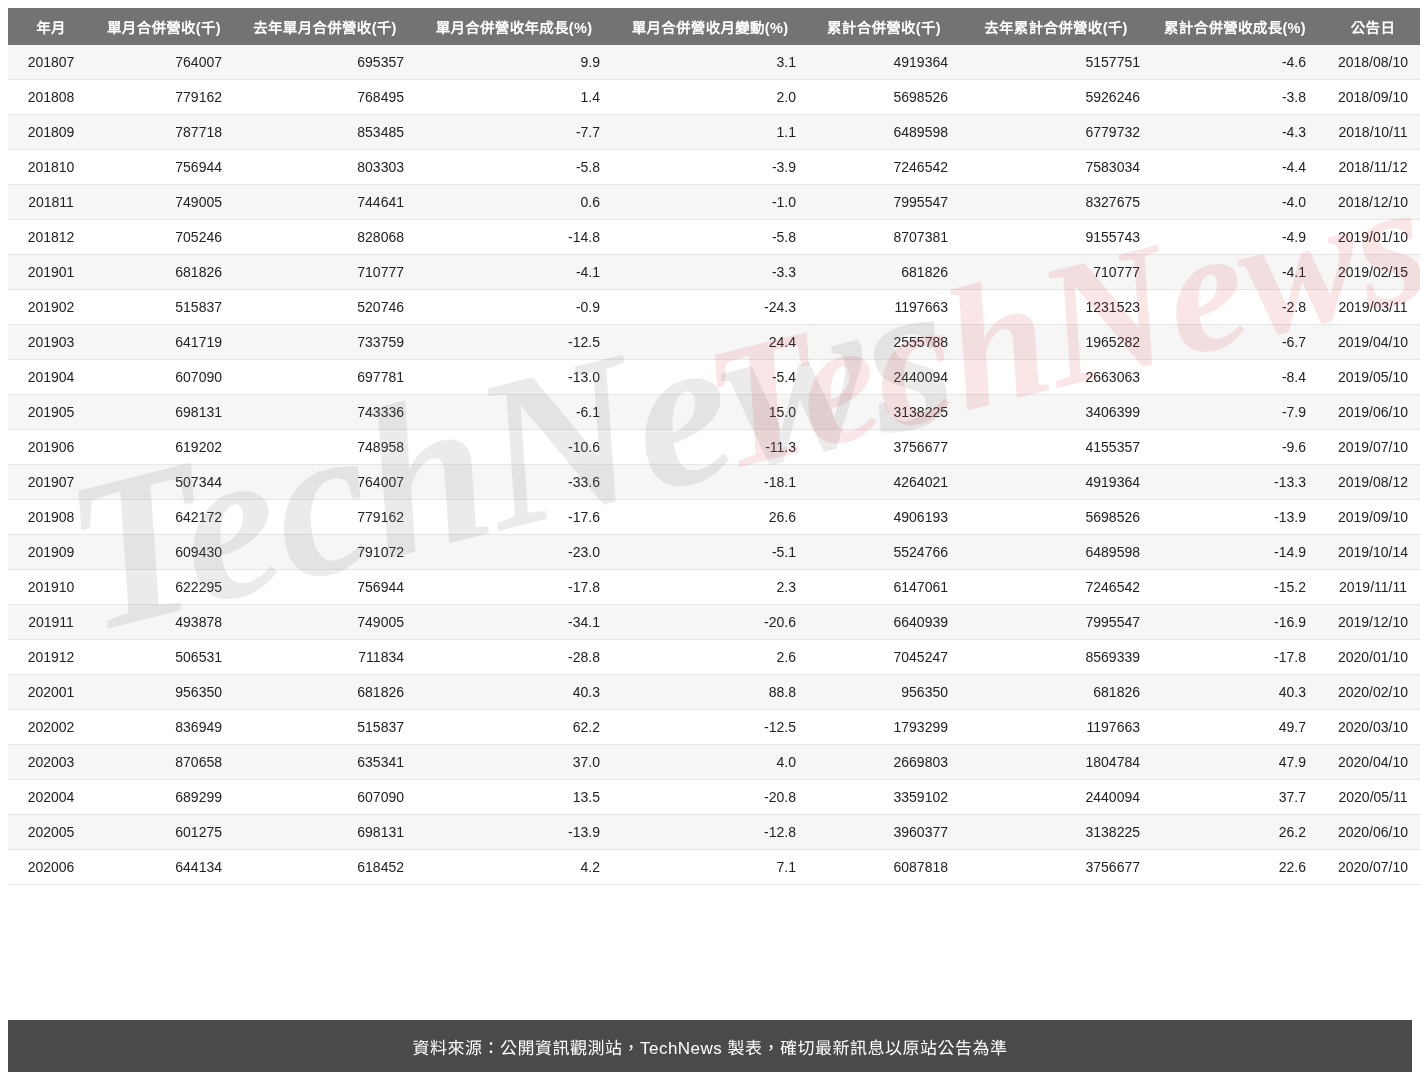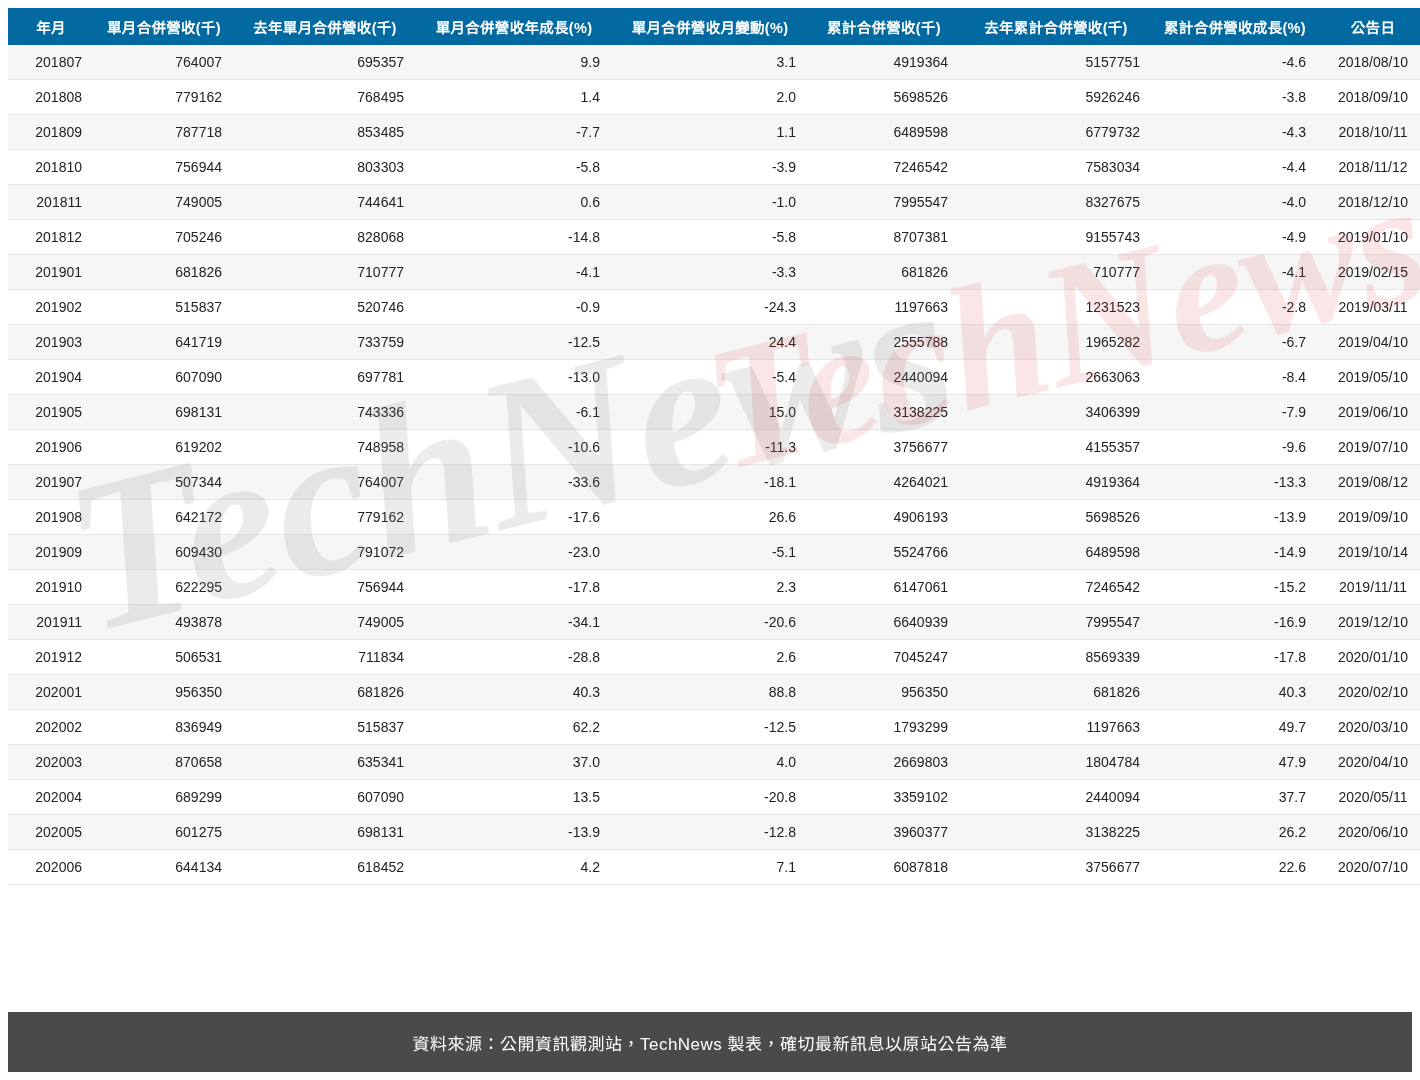--- a/index.html
+++ b/index.html
@@ -59,21 +59,21 @@
 
   table.revenue-table {
     border-collapse: collapse;
     width: 1404px;
     table-layout: fixed;
     position: relative;
     z-index: 2;
   }
 
   table.revenue-table thead th {
-    background: #0369a1;
+    background: #737373;
     color: #ffffff;
     font-size: 14.5px;
     font-weight: bold;
     text-align: center;
     padding: 8px 4px;
     border: none;
     letter-spacing: 0.3px;
     white-space: nowrap;
   }
 
@@ -84,40 +84,40 @@
     background: transparent;
     white-space: nowrap;
   }
   table.revenue-table tbody tr:nth-child(odd) td {
     background: rgba(245,245,245,0.85);
   }
   table.revenue-table tbody tr:nth-child(even) td {
     background: rgba(255,255,255,0.55);
   }
 
-  td.c-ym { text-align: right; width: 86px; }
+  td.c-ym { text-align: center; width: 86px; }
   td.c-num { text-align: right; }
   td.c-date { text-align: center; width: 110px; }
 
   col.w-ym { width: 86px; }
   col.w-m1 { width: 140px; }
   col.w-m2 { width: 182px; }
   col.w-m3 { width: 196px; }
   col.w-m4 { width: 196px; }
   col.w-m5 { width: 152px; }
   col.w-m6 { width: 192px; }
   col.w-m7 { width: 166px; }
   col.w-date { width: 110px; }
 
   .footer-bar {
     position: absolute;
     left: 8px;
     bottom: 8px;
     width: 1404px;
-    height: 60px;
+    height: 52px;
     background: #4a4a4a;
     color: #ffffff;
     font-size: 17px;
     display: flex;
     align-items: center;
     justify-content: center;
     z-index: 6;
     letter-spacing: 0.5px;
   }
 </style>

